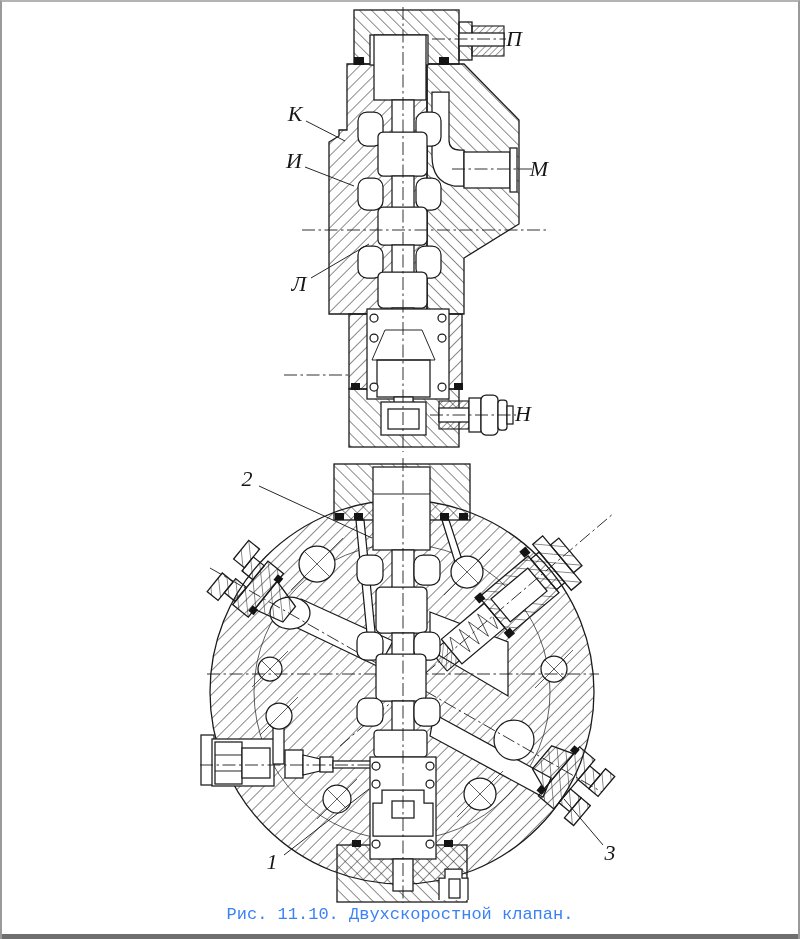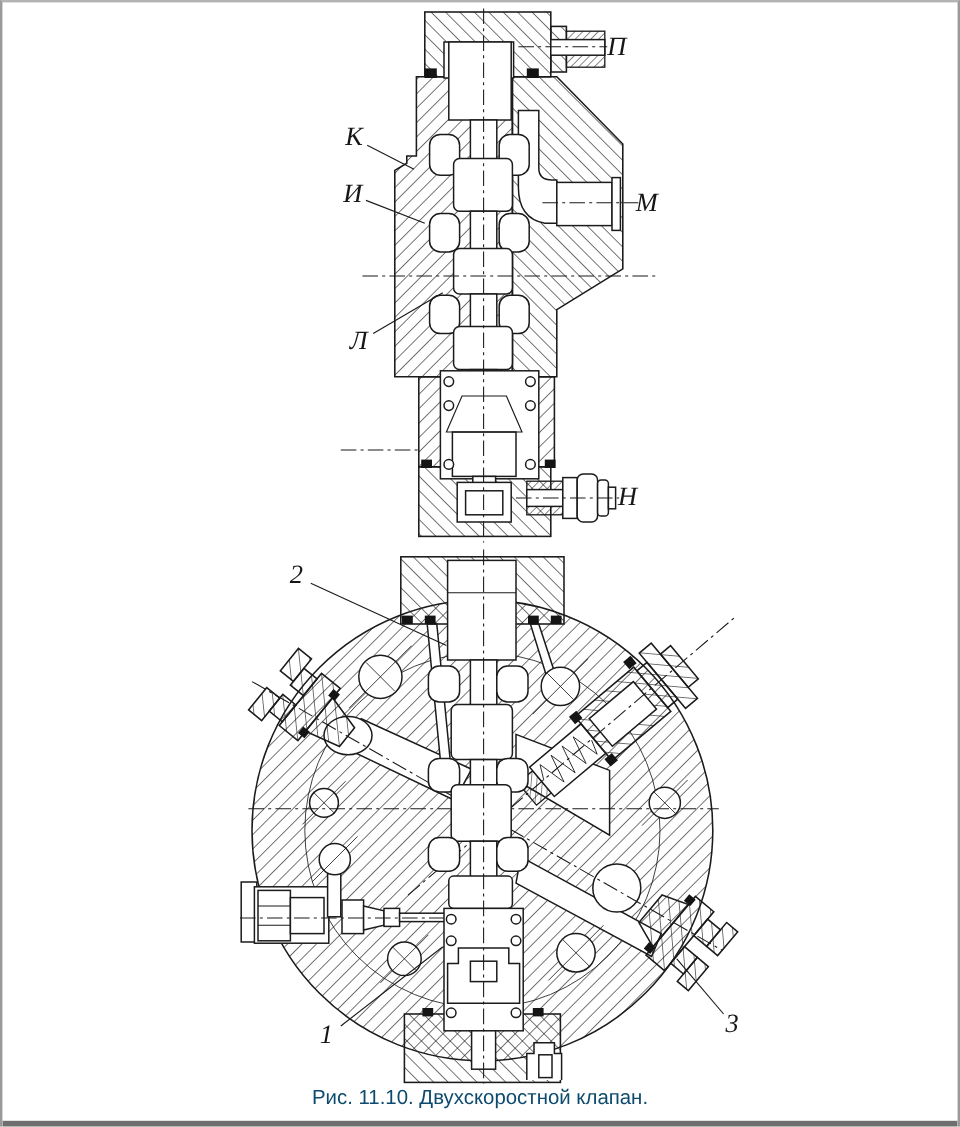--- a/index.html
+++ b/index.html
@@ -34,23 +34,23 @@
     font-style:italic;
     font-size:22px;
     color:#161616;
     white-space:nowrap;
     line-height:1;
   }
   .caption{
     position:absolute;
     left:0;top:903px;width:100%;
     text-align:center;
-    font-family:Liberation Sans, sans-serif;
+    font-family:Liberation Mono, monospace;
     font-size:17px;
-    color:#0c4a6e;
+    color:#3b82f6;
   }
   .bottom-bar{
     position:absolute;
     left:0;bottom:0;width:100%;height:5px;
     background:#6f6f6f;
   }
 </style>
 </head>
 <body>
 

